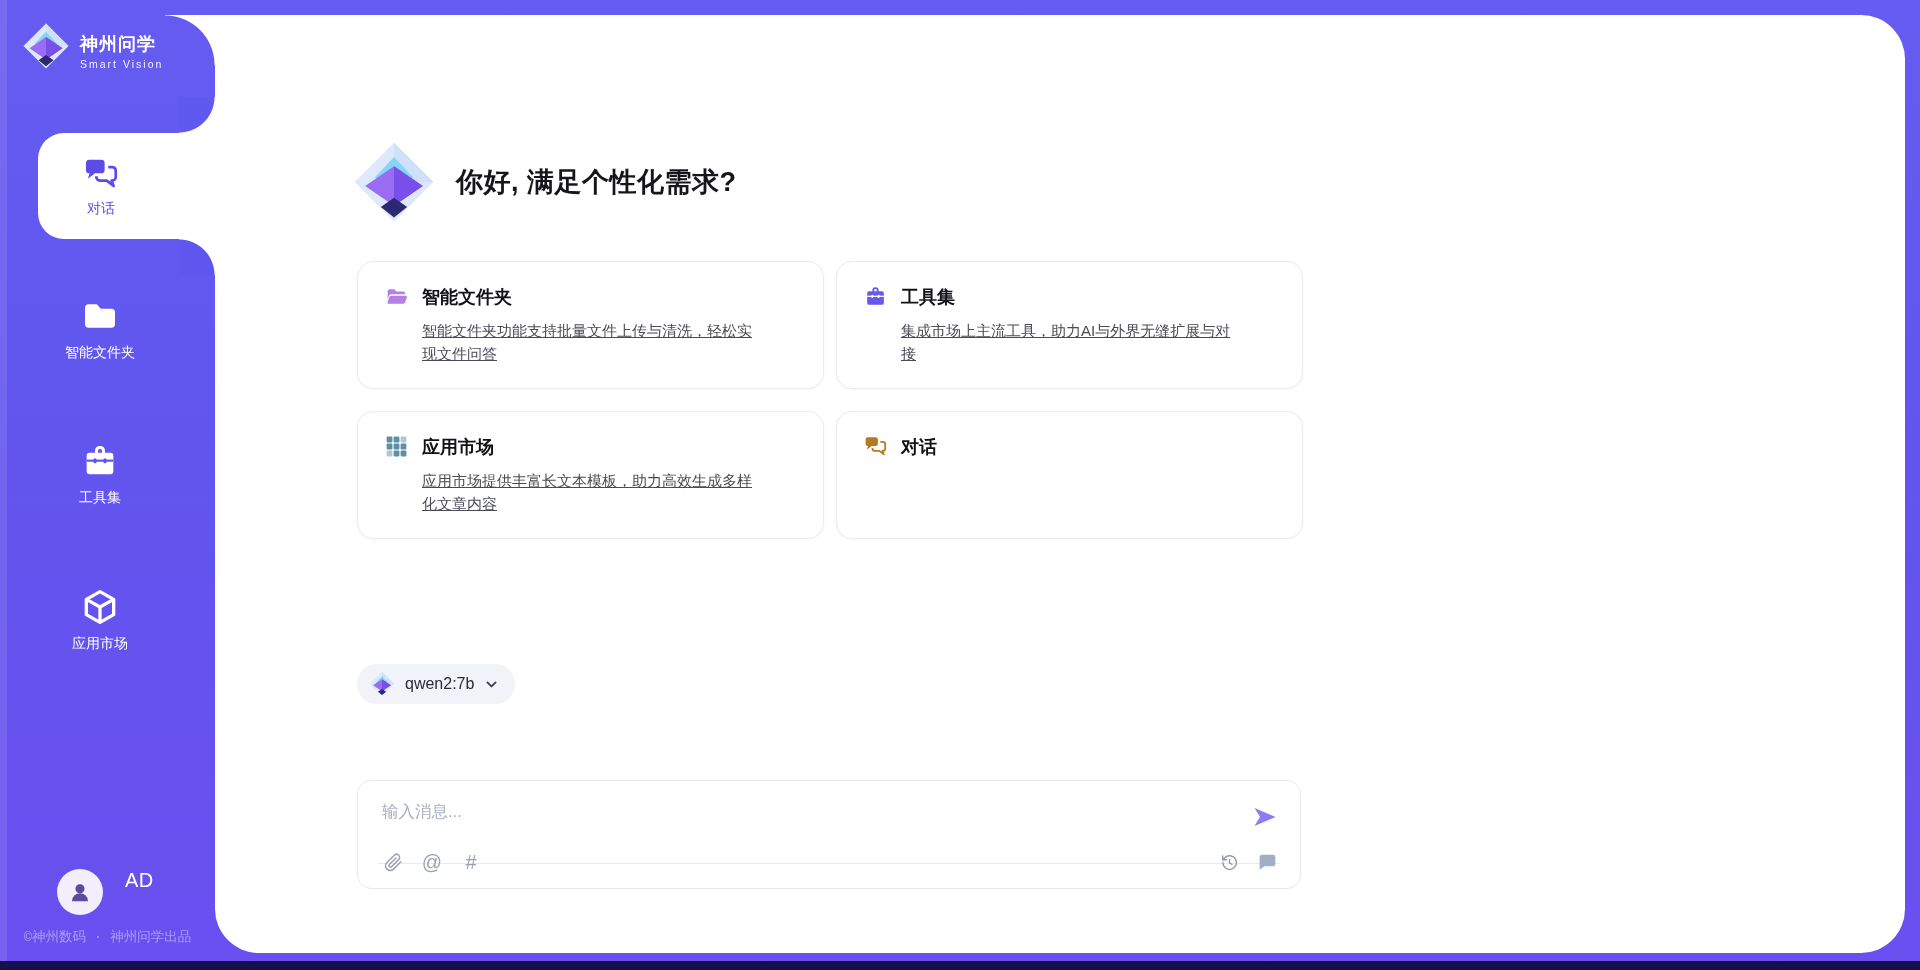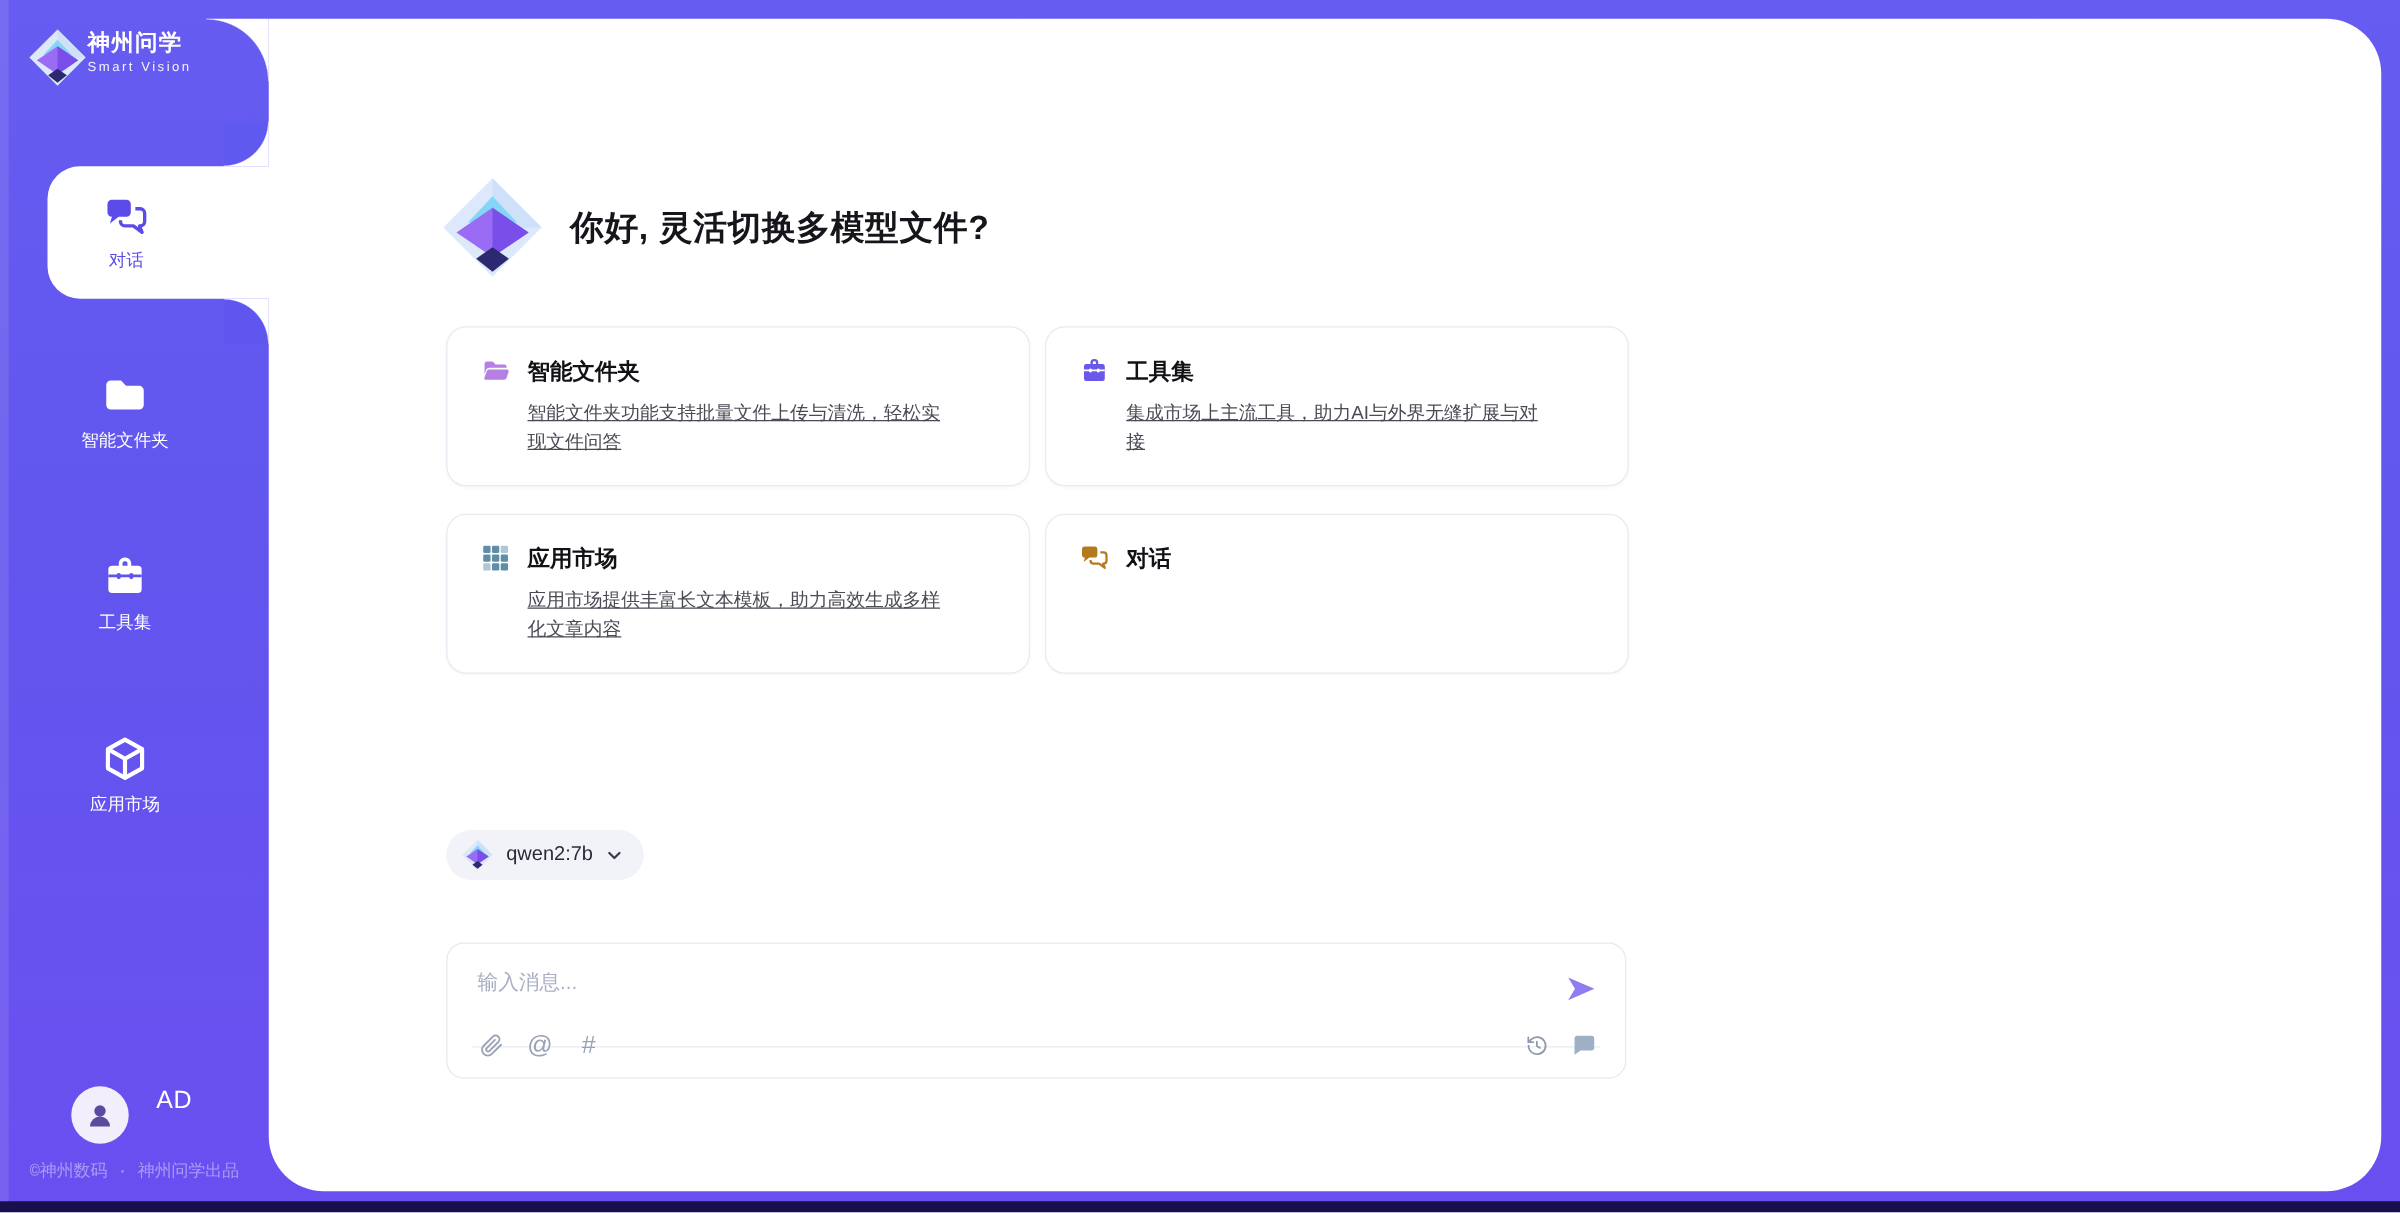--- a/index.html
+++ b/index.html
@@ -26,21 +26,21 @@
   .tab-fillet-top{position:absolute;left:179px;top:97px;width:36px;height:36px;
     background:radial-gradient(circle at 0 0, #6059F0 0 35px, #fff 36px);}
   .tab-fillet-bottom{position:absolute;left:179px;top:239px;width:36px;height:36px;
     background:radial-gradient(circle at 0 100%, #5F55EF 0 35px, #fff 36px);}
   .tab-inner{width:126px;height:100%;display:flex;flex-direction:column;align-items:center;
     justify-content:center;gap:7px;color:#5B4BE9;}
   .tab-inner svg{width:38px;height:38px;}
   .tab-label{font-size:14px;color:#5B4BE9;}
 
   
-  .brand{position:absolute;left:22px;top:22px;display:flex;align-items:flex-start;}
+  .brand{position:absolute;left:22px;top:22px;display:flex;align-items:flex-end;gap:10px;}
   .brand svg{width:48px;height:48px;}
   .brand-text{display:flex;flex-direction:column;gap:2px;}
   .brand-title{color:#fff;font-size:18px;font-weight:700;letter-spacing:1px;}
   .brand-sub{color:rgba(255,255,255,.92);font-size:10.5px;letter-spacing:2px;}
 
   
   .side-item{position:absolute;left:0;width:200px;display:flex;flex-direction:column;
     align-items:center;gap:8px;color:#fff;cursor:pointer;}
   .side-item svg{width:40px;height:40px;}
   .side-label{font-size:14px;color:#fff;}
@@ -67,21 +67,21 @@
   .card-head svg{width:25px;height:25px;flex:0 0 auto;}
   .card-title{font-size:18px;font-weight:700;color:#111116;}
   .card-desc{margin:10px 0 0 38px;max-width:334px;font-size:15px;line-height:1.55;color:#4A4B55;text-decoration:underline;}
 
   .model-pill{position:absolute;left:357px;top:664px;height:40px;display:inline-flex;
     align-items:center;gap:10px;padding:0 16px 0 12px;background:#F2F3F8;border-radius:20px;cursor:pointer;}
   .model-pill .mlogo{width:26px;height:26px;}
   .model-name{font-size:16px;color:#2B2B33;}
   .model-pill .chev{width:15px;height:15px;}
 
-  .composer{position:absolute;left:357px;top:754px;width:944px;height:109px;background:#fff;
+  .composer{position:absolute;left:357px;top:780px;width:944px;height:109px;background:#fff;
     border:1px solid #E7E8F0;border-radius:14px;}
   .composer textarea{position:absolute;left:0;top:0;width:100%;height:76px;border:none;outline:none;
     resize:none;padding:20px 70px 0 24px;font-size:16.5px;color:#333;font-family:inherit;background:transparent;}
   .composer textarea::placeholder{color:#A9AEC2;}
   .send-btn{position:absolute;right:20px;top:22px;width:30px;height:30px;border:none;background:none;
     cursor:pointer;padding:0;}
   .send-btn svg{width:28px;height:28px;}
   .composer-divider{position:absolute;left:20px;right:20px;top:82px;height:1px;background:#EAEBF1;}
   .composer-left{position:absolute;left:24px;bottom:15px;display:flex;align-items:center;gap:17px;}
   .composer-right{position:absolute;right:22px;bottom:15px;display:flex;align-items:center;gap:16px;}
@@ -174,21 +174,21 @@
       </svg>
     </div>
     <span class="user-name">AD</span>
   </div>
   <div class="side-footer">©神州数码 · 神州问学出品</div>
 
   <div class="greeting">
     <svg viewBox="0 0 64 64">
         <use href="#gem"></use>
       </svg>
-    <div class="greeting-text">你好, 灵活切换多模型文件?</div>
+    <div class="greeting-text">你好, 满足个性化需求?</div>
   </div>
 
   <div class="cards">
     <div class="card">
       <div class="card-head">
         <svg viewBox="0 0 24 24" style="color:var(--folder-icon)">
           <path d="M3.5 6.8A2 2 0 0 1 5.5 5h4.3l2.2 2.3h6.6a1.8 1.8 0 0 1 1.8 1.8v.7H7.1a2.7 2.7 0 0 0-2.6 2L3.5 15z" fill="currentColor"></path>
           <path d="M5.2 12.4a1.7 1.7 0 0 1 1.6-1.2h13.9a1.3 1.3 0 0 1 1.25 1.7l-1.55 4.7A2 2 0 0 1 18.5 19H4.4a1.1 1.1 0 0 1-1.05-1.45z" fill="currentColor"></path>
         </svg>
         <span class="card-title">智能文件夹</span>

